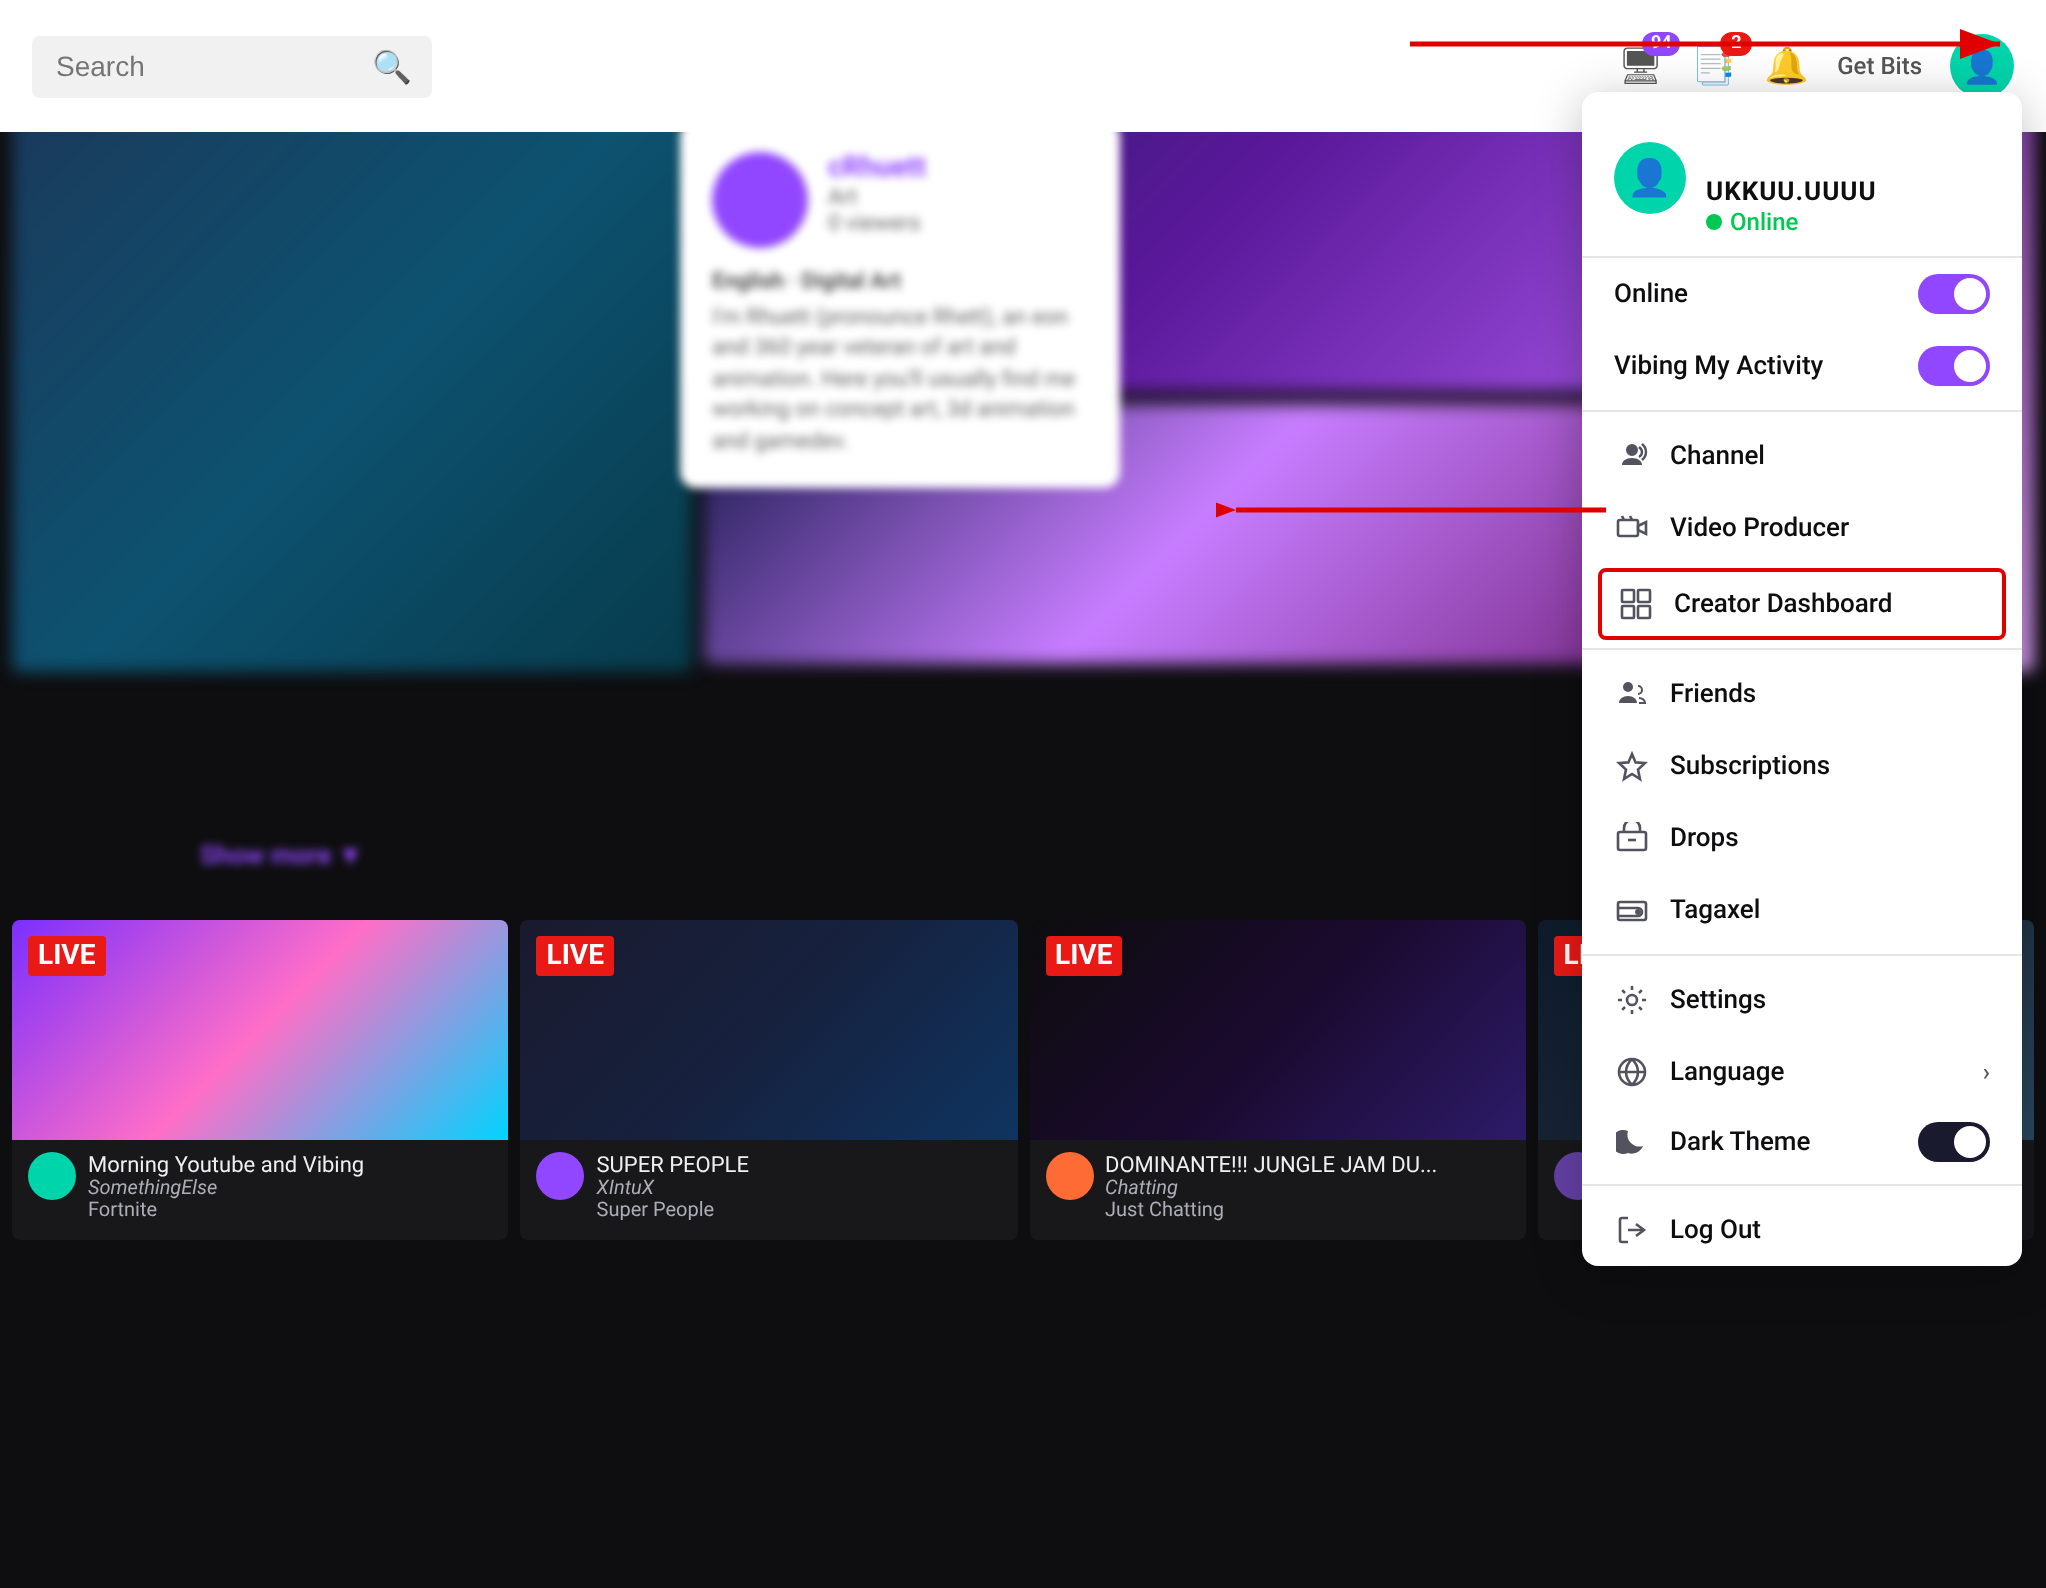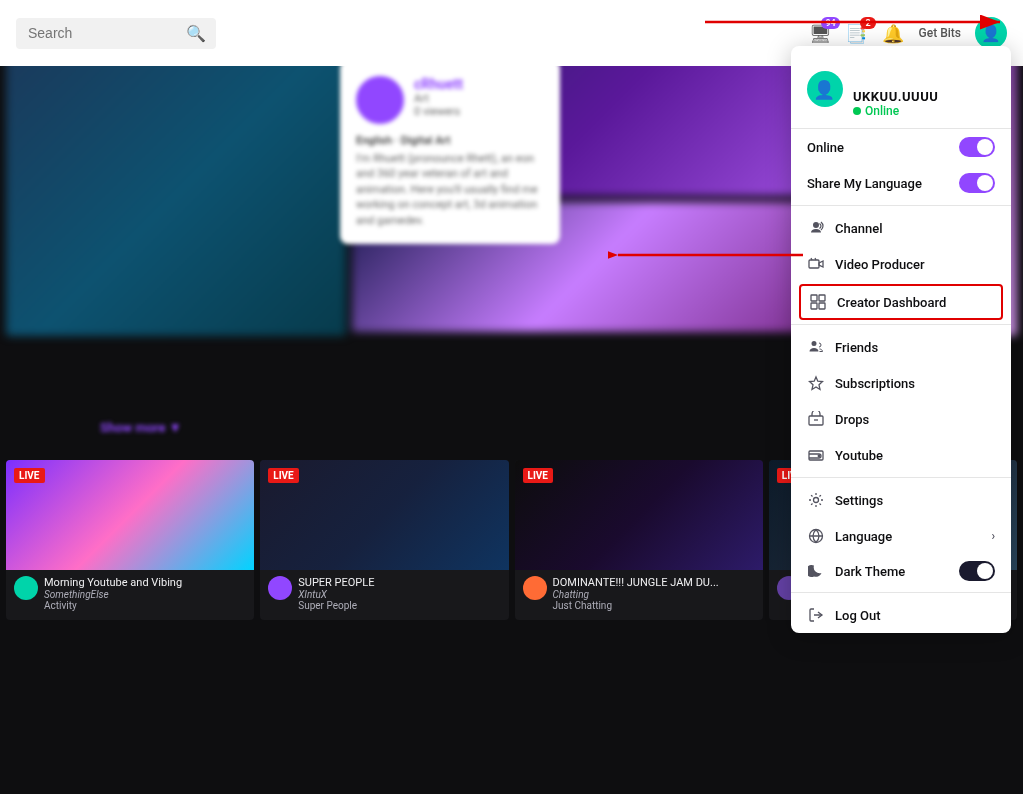--- a/index.html
+++ b/index.html
@@ -132,21 +132,21 @@
       height: 110px;
       background: #2a2a3e;
     }
 
     .live-badge {
       position: absolute;
       top: 8px;
       left: 8px;
       background: #e91916;
       color: white;
-      font-size: 10px;
+      font-size: 14px;
       font-weight: bold;
       padding: 2px 5px;
       border-radius: 2px;
     }
 
     .card1-thumb { background: linear-gradient(135deg, #7b2fff 0%, #ff6ec7 50%, #00d4ff 100%); }
     .card2-thumb { background: linear-gradient(135deg, #1a1a2e 0%, #16213e 50%, #0f3460 100%); }
     .card3-thumb { background: linear-gradient(135deg, #0d0d0d 0%, #1a0a2e 50%, #2d1b69 100%); }
     .card4-thumb { background: linear-gradient(135deg, #0d1b2a 0%, #1b2838 50%, #2a475e 100%); }
 
@@ -445,21 +445,21 @@
 
 <div class="live-grid">
   <div class="live-card">
     <div class="live-card-thumb card1-thumb"></div>
     <span class="live-badge">LIVE</span>
     <div class="card-info">
       <div class="card-avatar" style="background:#00d4aa;"></div>
       <div class="card-text">
         <div class="card-title">Morning Youtube and Vibing</div>
         <div class="card-streamer">SomethingElse</div>
-        <div class="card-game">Activity</div>
+        <div class="card-game">Fortnite</div>
       </div>
     </div>
   </div>
   <div class="live-card">
     <div class="live-card-thumb card2-thumb"></div>
     <span class="live-badge">LIVE</span>
     <div class="card-info">
       <div class="card-avatar" style="background:#9147ff;"></div>
       <div class="card-text">
         <div class="card-title">SUPER PEOPLE</div>
@@ -521,21 +521,21 @@
   <div class="toggle-row">
     <span class="toggle-label">Online</span>
     <div class="toggle">
       <div class="toggle-track">
         <div class="toggle-thumb"></div>
       </div>
     </div>
   </div>
 
   <div class="toggle-row">
-    <span class="toggle-label">Share My Language</span>
+    <span class="toggle-label">Vibing My Activity</span>
     <div class="toggle">
       <div class="toggle-track">
         <div class="toggle-thumb"></div>
       </div>
     </div>
   </div>
 
   <div class="menu-divider"></div>
 
   <div class="menu-item">
@@ -607,21 +607,21 @@
   </div>
 
   <div class="menu-item">
     <span class="menu-icon">
       <svg width="16" height="16" viewBox="0 0 16 16" fill="none" stroke="#53535f" stroke-width="1.3">
         <rect x="1" y="4" width="14" height="9" rx="1"></rect>
         <path d="M1 7h10a2 2 0 010 4H1"></path>
         <circle cx="11" cy="9" r="0.8" fill="#53535f"></circle>
       </svg>
     </span>
-    <span class="menu-item-label">Youtube</span>
+    <span class="menu-item-label">Tagaxel</span>
   </div>
 
   <div class="menu-divider"></div>
 
   <div class="menu-item">
     <span class="menu-icon">
       <svg width="16" height="16" viewBox="0 0 16 16" fill="none" stroke="#53535f" stroke-width="1.3">
         <circle cx="8" cy="8" r="2.5"></circle>
         <path d="M8 1v2M8 13v2M1 8h2M13 8h2M3.1 3.1l1.4 1.4M11.5 11.5l1.4 1.4M3.1 12.9l1.4-1.4M11.5 4.5l1.4-1.4"></path>
       </svg>

